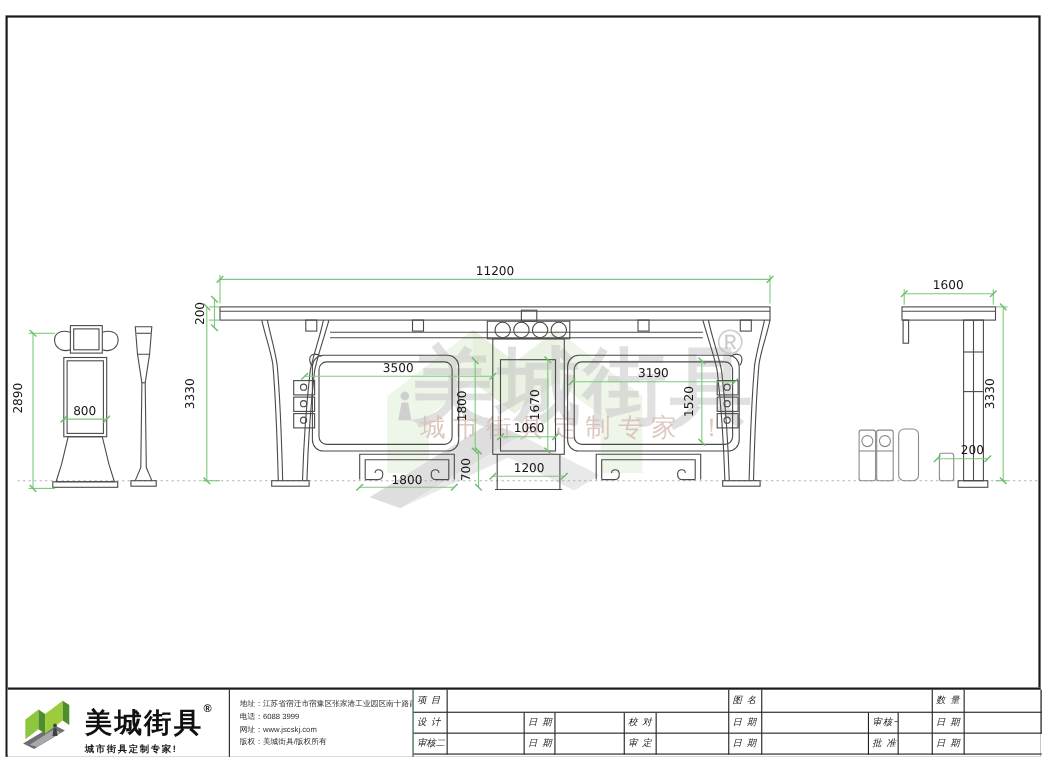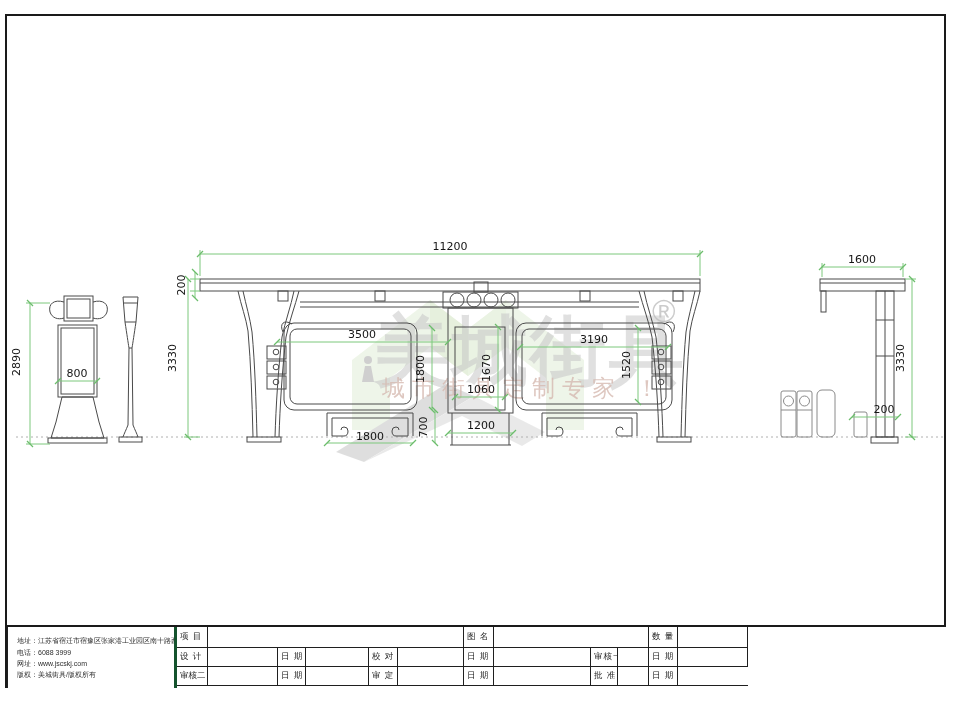--- a/index.html
+++ b/index.html
@@ -17,21 +17,21 @@
   .brand{font-size:25px;font-weight:bold;color:#101010;letter-spacing:2px;line-height:28px;white-space:nowrap;}
   .brand sup{font-size:10px;vertical-align:18px;letter-spacing:0;}
   .slogan{font-size:8.5px;font-weight:bold;color:#1a1a1a;letter-spacing:1.5px;margin-top:5px;white-space:nowrap;}
   .v-div{width:1px;background:#1f1f1f;height:100%;flex:none;}
   .info-cell{width:166px;flex:none;padding:7px 0 0 9px;box-sizing:border-box;}
   .info-line{font-size:7px;line-height:11px;color:#2e2e2e;white-space:nowrap;overflow:hidden;}
   .info-line:first-child{line-height:13px;}
   
   .tb{flex:none;width:571px;height:100%;display:grid;box-sizing:border-box;
       grid-template-columns:31px 70px 28px 63px 29px 66px 30px 97px 27px 31px 29px 70px;
-      grid-template-rows:21px 19px 19px;border-left:3px solid #14532d;}
+      grid-template-rows:21px 19px 19px;border-left:1px solid #14532d;font-style:italic;}
   .tb>div{border-right:1px solid #1f1f1f;border-bottom:1px solid #1f1f1f;box-sizing:border-box;
           display:flex;align-items:center;padding-left:3px;font-size:8.5px;color:#1c1c1c;
           letter-spacing:1px;white-space:nowrap;overflow:hidden;}
   .tb>div:nth-last-child(-n+1){border-right:none;}
 </style>
 </head>
 <body>
 
 <div class="sheet">
 
@@ -244,20 +244,39 @@
       <text x="862" y="263">1600</text>
       <text transform="translate(904,358) rotate(-90)">3330</text>
       <text x="884" y="413">200</text>
     </g>
   </svg>
 
   <div class="sheet-border"></div>
 
   <div class="footer">
 
+    <div class="logo-cell">
+      <svg class="logo-icon" width="58" height="54" viewBox="0 0 58 54">
+        <path d="M2,44 L30,27 L40,32 L12,49 Z" fill="#6d6f72"></path>
+        <path d="M8,45 L30,31 L36,34 L15,47 Z" fill="#a7a9ac"></path>
+        <path d="M4,40 L4,22 L18,12 L18,20 L29,4 Z" fill="none"></path>
+        <path d="M4,40 L4,22 L16,13 L16,31 Z" fill="#8dc63f"></path>
+        <polygon points="16,13 22,17 22,35 16,31" fill="#4e8d2c"></polygon>
+        <polygon points="22,17 38,5 38,23 22,35" fill="#9ccb3b"></polygon>
+        <polygon points="38,5 44,9 44,27 38,23" fill="#4e8d2c"></polygon>
+        <g transform="translate(31,26)" fill="#3f4043">
+          <circle cx="0" cy="1.5" r="1.7"></circle>
+          <path d="M-1.3,4 L-2.3,11 L2.3,11 L1.3,4 Z"></path>
+        </g>
+      </svg>
+      <div class="logo-text">
+        <div class="brand"><span>美城街具</span><sup>®</sup></div>
+        <div class="slogan">城市街具定制专家!</div>
+      </div>
+    </div>
 
     <div class="v-div"></div>
 
     <div class="info-cell">
       <div class="info-line">地址：江苏省宿迁市宿豫区张家港工业园区南十路西侧1号</div>
       <div class="info-line">电话：6088 3999</div>
       <div class="info-line">网址：www.jscskj.com</div>
       <div class="info-line">版权：美城街具/版权所有</div>
     </div>
 

